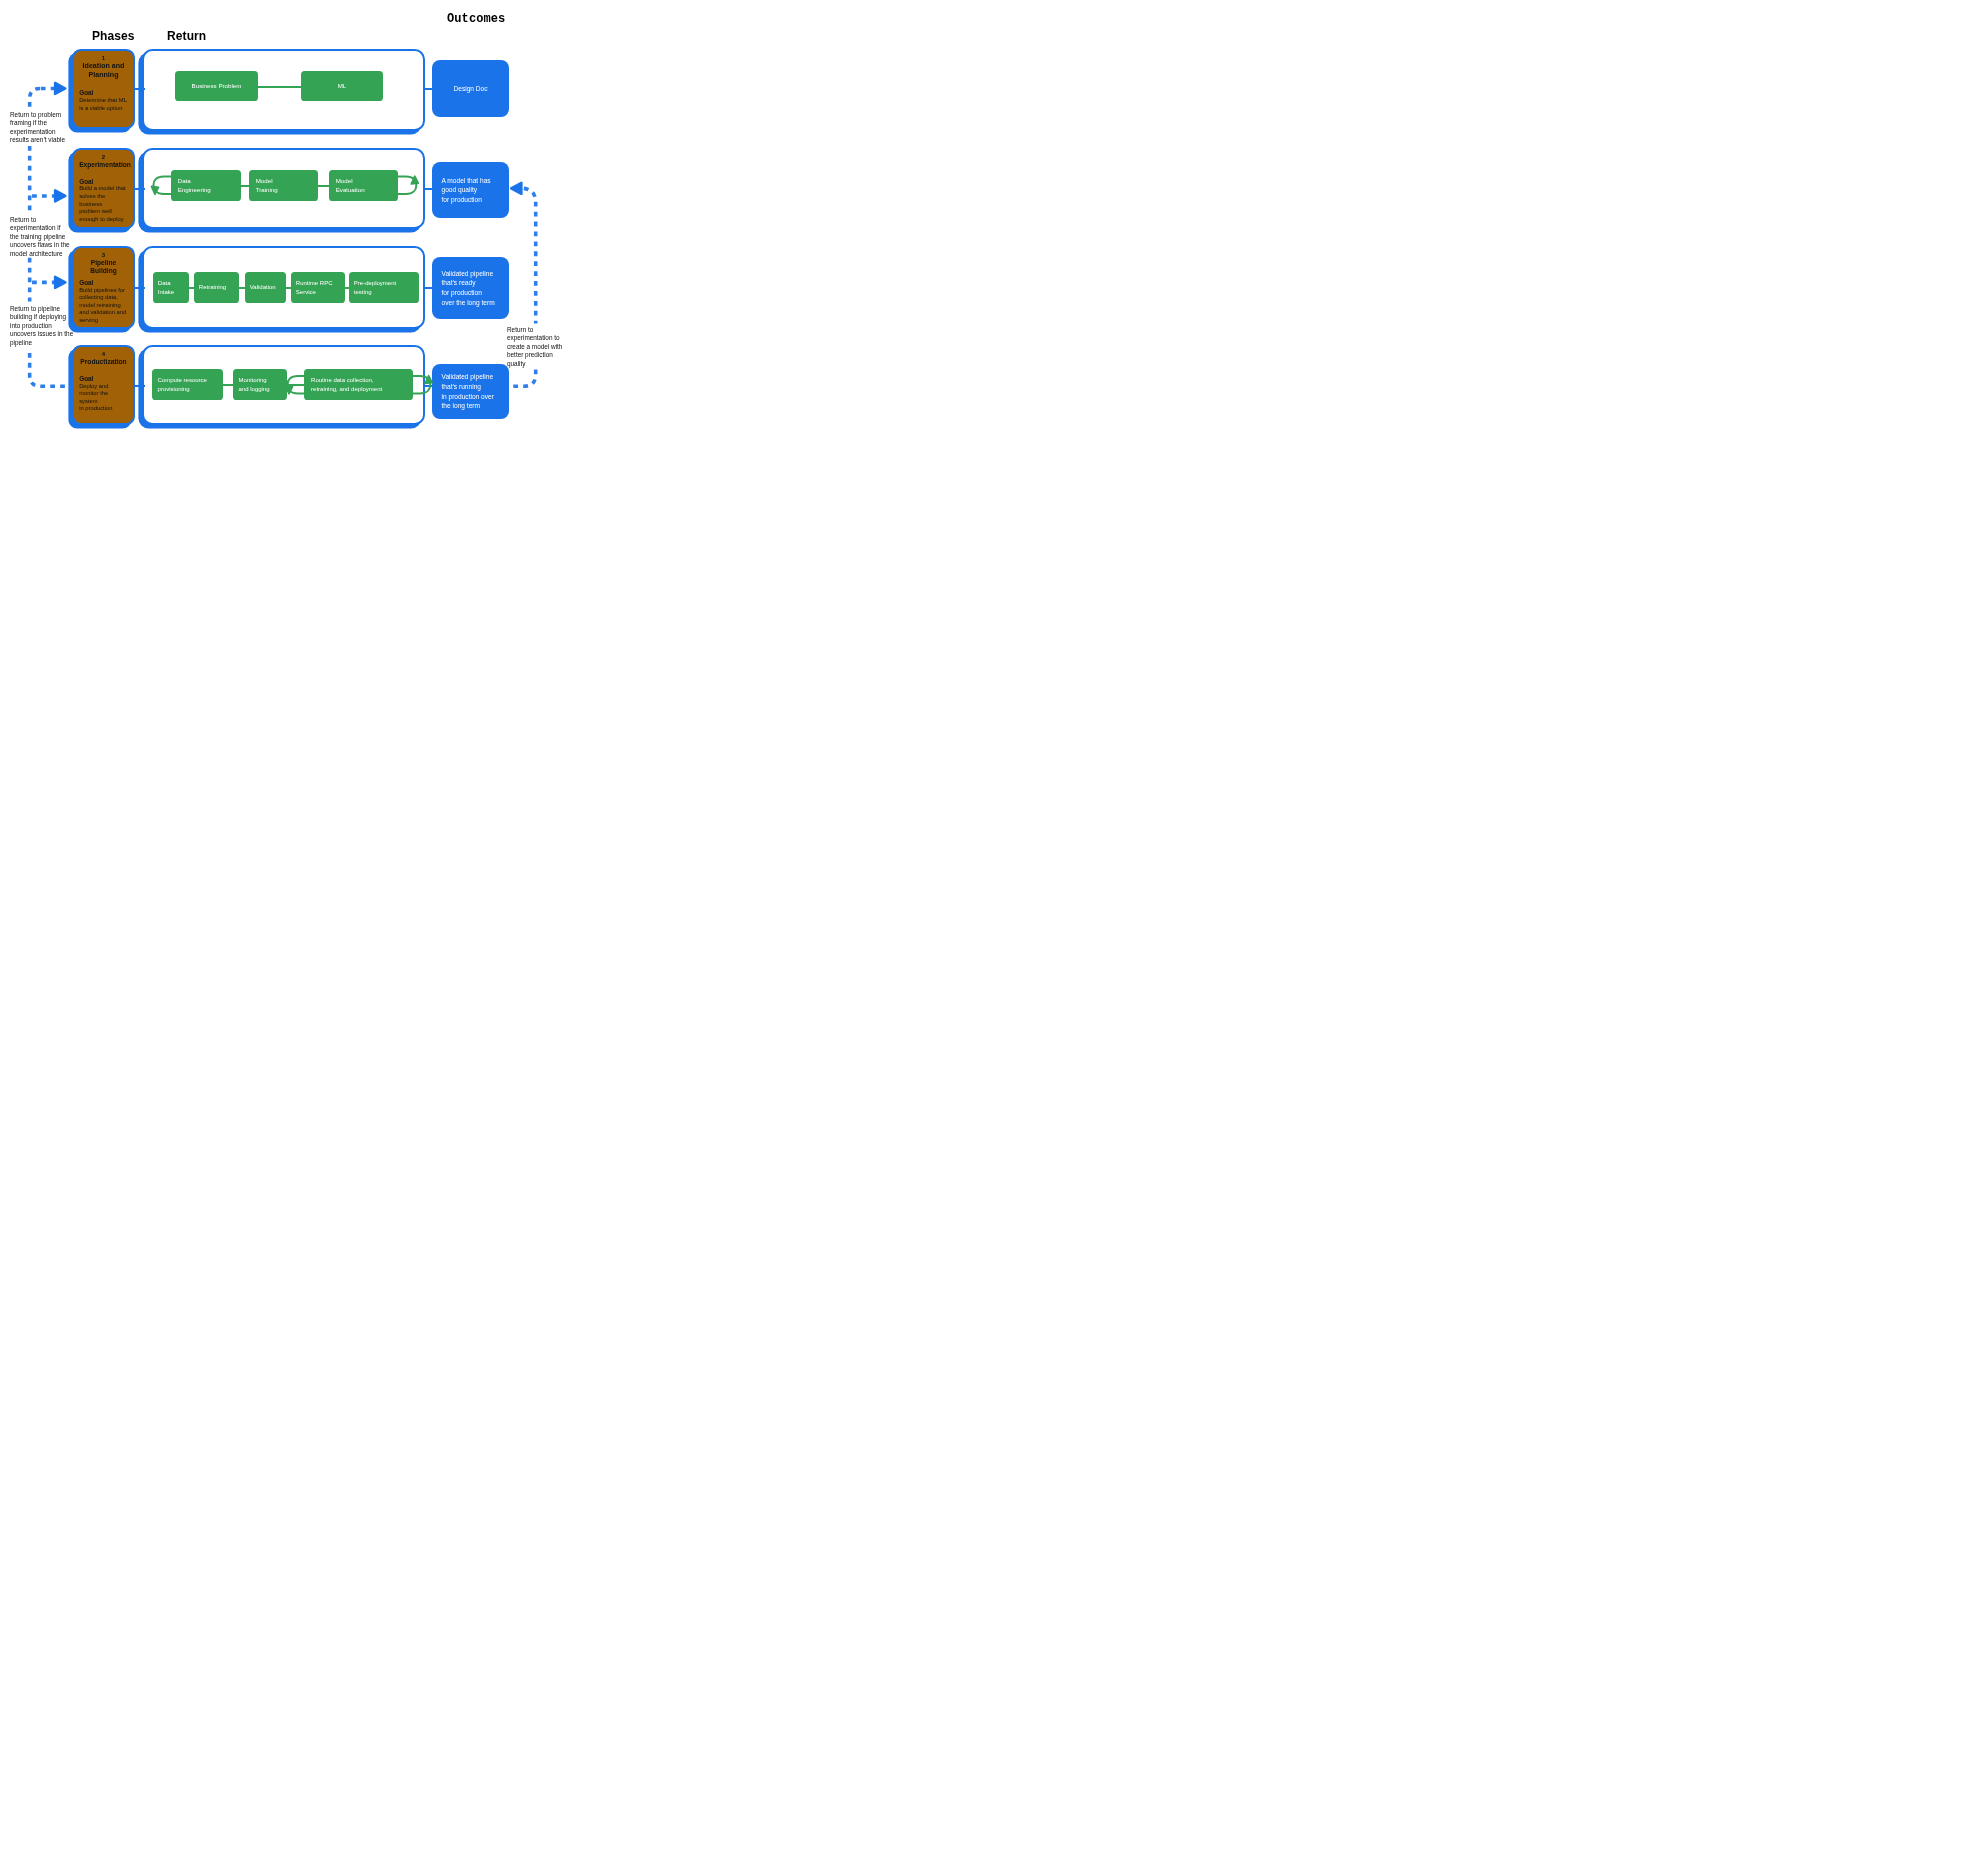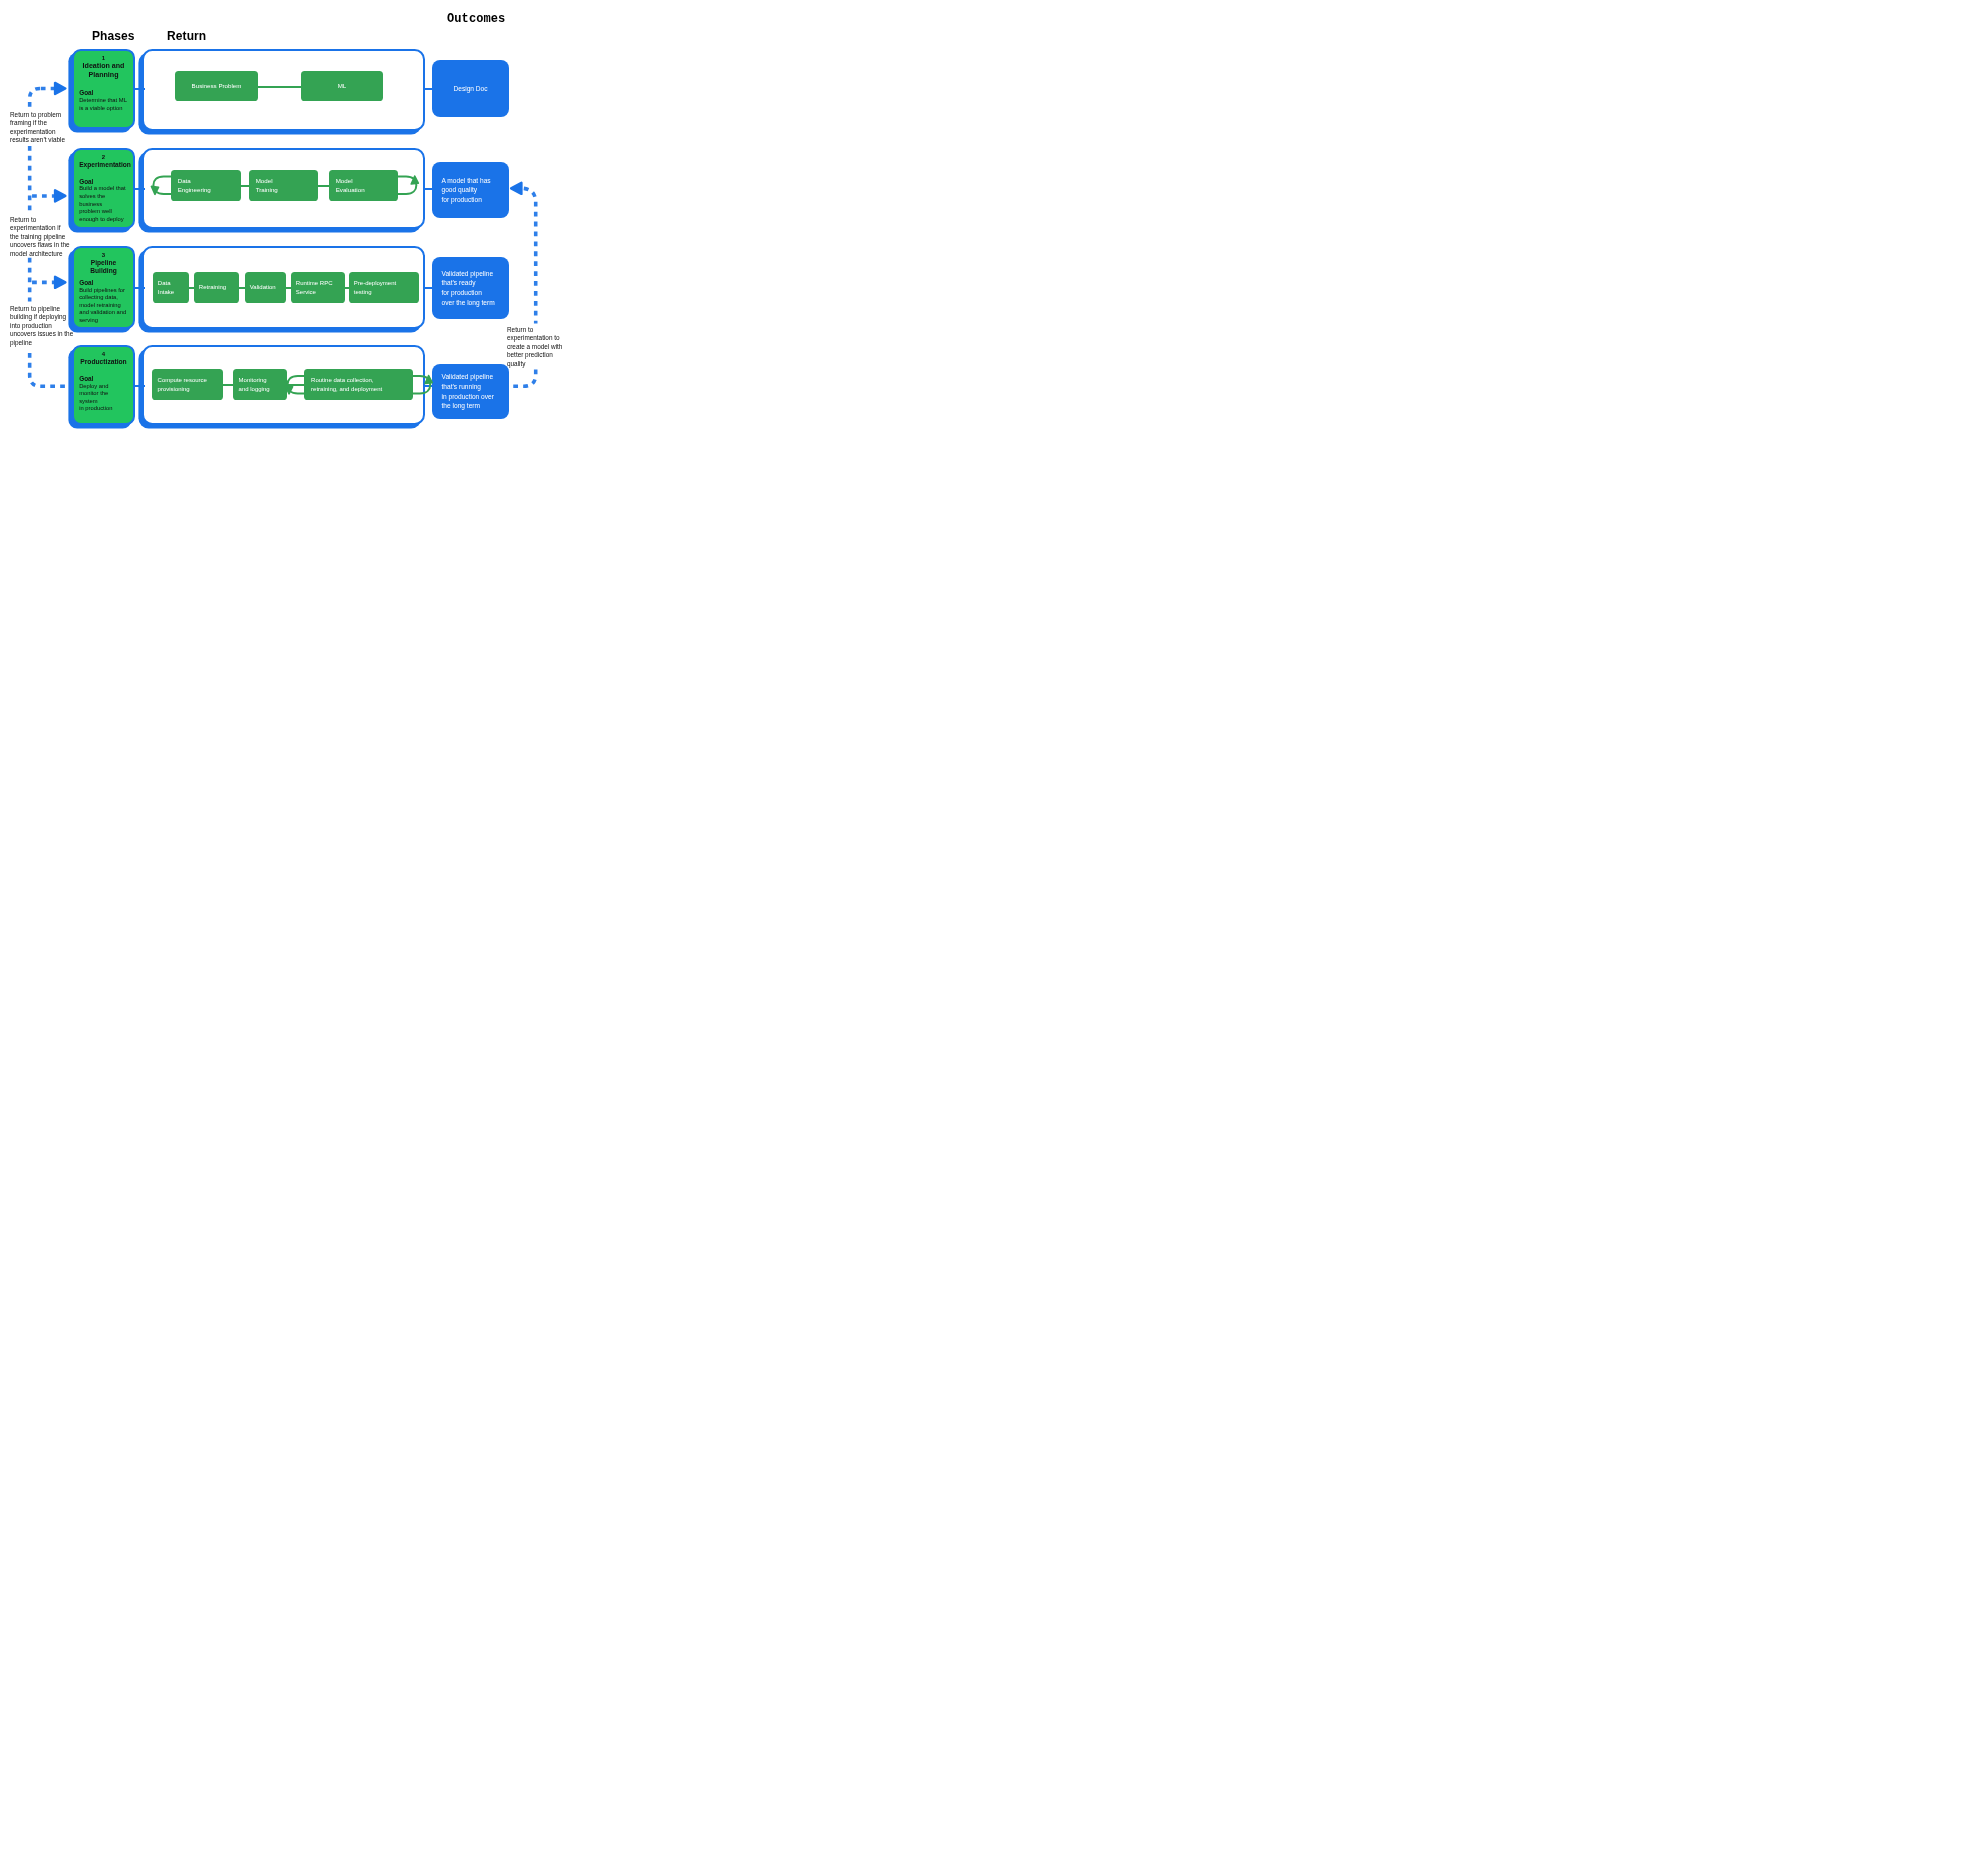--- a/index.html
+++ b/index.html
@@ -7,21 +7,21 @@
     --dash:#2E7FE9;
     --green:#34A353;
     --ink:#111111;
   }
   html,body{margin:0;padding:0;background:#ffffff;}
   body{font-family:"Liberation Sans", sans-serif;color:var(--ink);}
   .canvas{position:relative;width:563px;height:464px;background:#fff;overflow:hidden;}
   .col-header{position:absolute;font-size:12px;font-weight:700;color:#000;letter-spacing:0.1px;margin-left:20px;}
   .tasks-panel{position:absolute;background:#fff;border:2px solid var(--blue);border-radius:10.3px;
     box-shadow:-3.6px 3.6px 0 var(--blue);box-sizing:border-box;}
-  .phase-box{position:absolute;background:#22c55e;border:2px solid var(--blue);border-radius:8.7px;
+  .phase-box{position:absolute;background:#a16207;border:2px solid var(--blue);border-radius:8.7px;
     box-shadow:-3.6px 3.6px 0 var(--blue);box-sizing:border-box;padding:4px 5.2px 3.2px 5.2px;}
   .phase-number{text-align:center;font-weight:700;font-size:6px;}
   .phase-title{text-align:center;font-weight:700;font-size:7.1px;line-height:1.18;white-space:pre-line;margin-top:1.2px;}
   .goal-label{font-weight:700;font-size:6.4px;}
   .goal-text{font-size:5.8px;line-height:1.3;white-space:pre-line;margin-top:0.8px;}
   .task{position:absolute;background:var(--green);color:#fff;border-radius:3.6px;display:flex;align-items:center;
     font-size:6.2px;line-height:1.35;white-space:pre-line;box-sizing:border-box;padding-left:5.6px;}
   .task.center{justify-content:center;text-align:center;padding-left:0;}
   .outcome{position:absolute;background:var(--blue);color:#fff;border-radius:8px;display:flex;align-items:center;
     font-size:6.6px;line-height:1.45;white-space:pre-line;box-sizing:border-box;padding:0 9.5px;}

